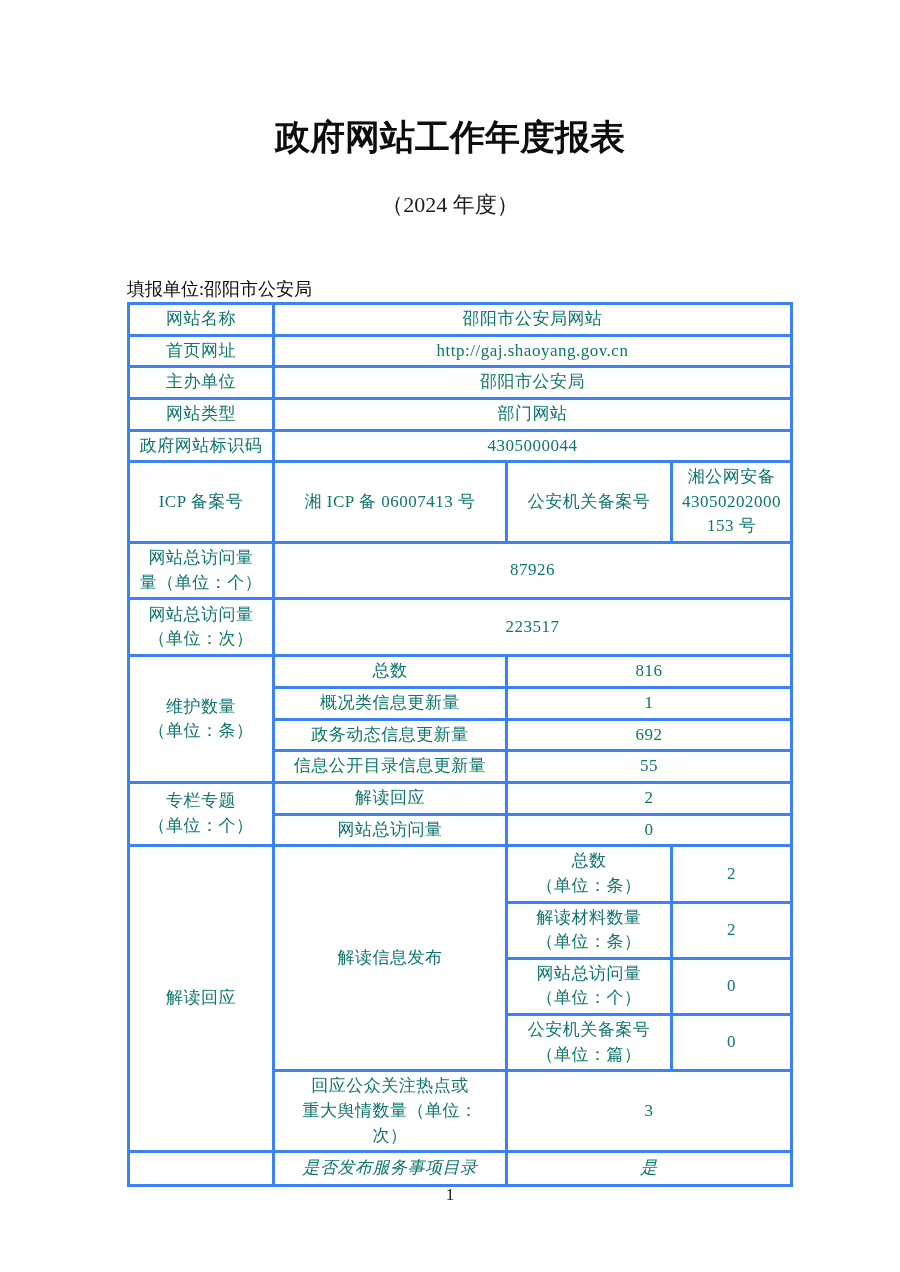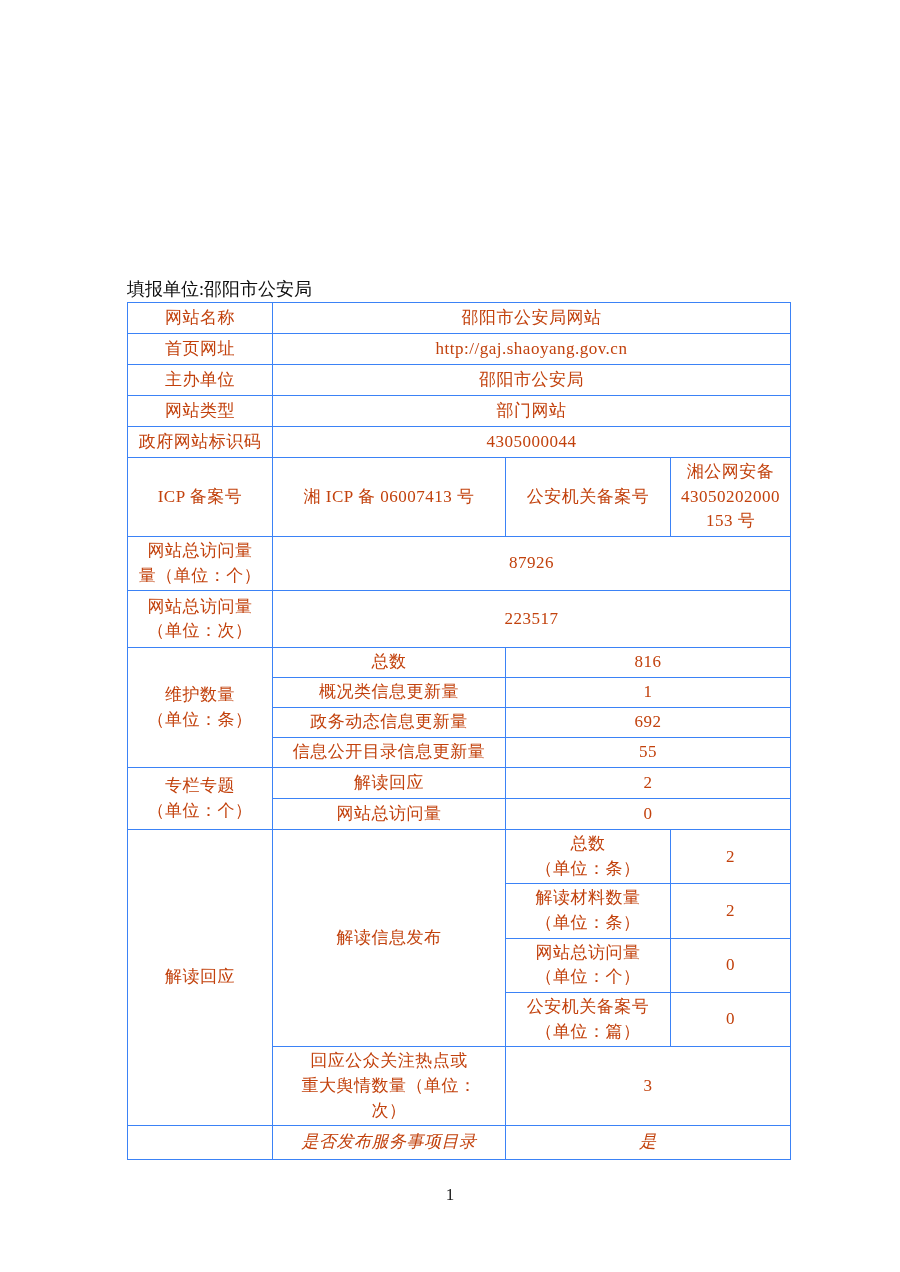--- a/index.html
+++ b/index.html
@@ -45,28 +45,28 @@
     top: 302px; left: 127px;
     border-collapse: collapse;
     table-layout: fixed;
     width: 663px;
   }
   .c1 { width: 145px; }
   .c2 { width: 233px; }
   .c3 { width: 165px; }
   .c4 { width: 120px; }
   td {
-    border: 1px solid #3b82f6;
+    border: 3px solid #3b82f6;
     text-align: center;
     vertical-align: middle;
     font-size: 17px;
     line-height: 1.45;
     padding: 2px 6px;
     letter-spacing: 0.5px;
-    color: #c2410c;
+    color: #0f766e;
     overflow: hidden;
   }
   .pre { white-space: pre-line; }
   .r-basic td { height: 31px; }
   .r-icp td { height: 75px; }
   .r-uv td { height: 53px; }
   .r-tv td { height: 57px; }
   .r-info td { height: 30px; }
   .r-col td { height: 31px; }
   .r-interp td { height: 51px; }
@@ -78,20 +78,22 @@
     text-align: center;
     font-size: 17px;
     color: #1a1a1a;
   }
 </style>
 </head>
 <body>
 
 <div class="page">
 
+  <div class="title">政府网站工作年度报表</div>
+  <div class="subtitle">（2024 年度）</div>
   <div class="report-unit">填报单位:邵阳市公安局</div>
 
   <table class="report-table">
     <colgroup>
         <col class="c1">
         <col class="c2">
         <col class="c3">
         <col class="c4">
       </colgroup>
 

